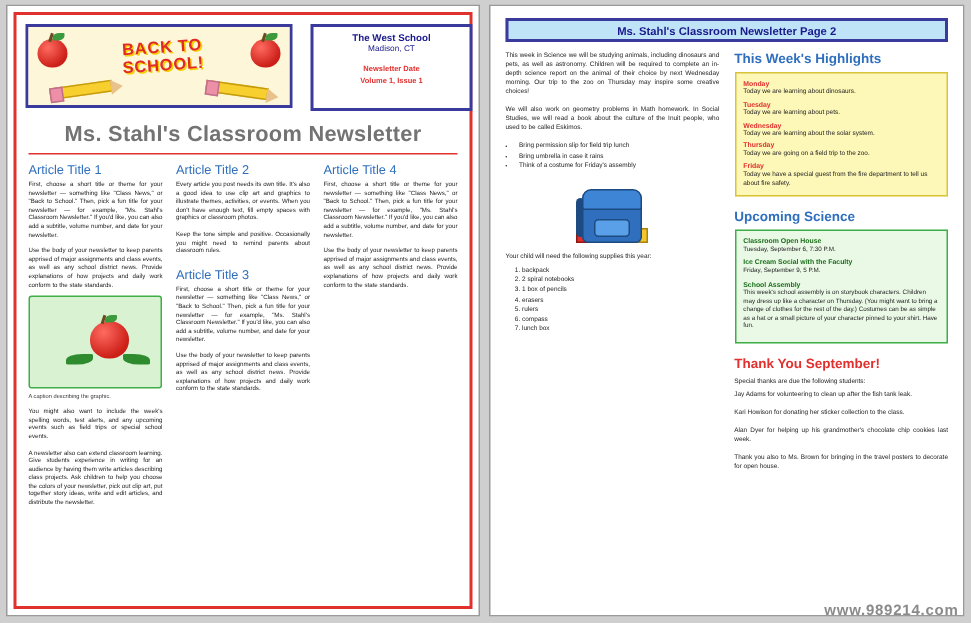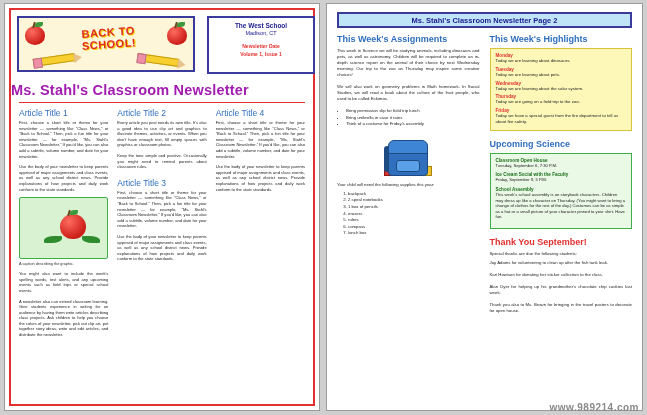--- a/index.html
+++ b/index.html
@@ -65,21 +65,21 @@
     position:absolute; left:196px; top:6px; width:108px; height:58px;
     border:2px solid #3a3a9c; background:#ffffff;
     text-align:center; padding-top:4px;
   }
   .school-name { font-size:6.5px; font-weight:bold; color:#1a1a8c; line-height:8px; }
   .school-addr { font-size:5.5px; color:#1a1a8c; line-height:7px; }
   .news-date { font-size:5px; color:#e0312f; font-weight:bold; margin-top:6px; line-height:7px;}
 
   .p1-title {
     position:absolute; left:0; right:0; top:72px;
-    color:#a21caf; font-weight:bold;
+    text-align:center; color:#737373; font-weight:bold;
     font-size:14.5px; letter-spacing:0.2px;
   }
   .rule {
     position:absolute; left:8px; right:8px; top:92px; height:1px; background:#e0312f;
   }
   .cols {
     position:absolute; left:8px; right:8px; top:98px; bottom:6px;
     display:flex; gap:9px;
   }
   .col { width:33.33%; position:relative; }
@@ -223,21 +223,20 @@
 </div>
 
 <div class="sheet" id="page2">
   <div class="p2-inner">
 
     <div class="p2-head">Ms. Stahl's Classroom Newsletter    Page 2</div>
 
     <div class="p2-body">
 
       <div class="p2-col">
-        <div class="h2">This Week's Assignments</div>
         <p class="p2-t">This week in Science we will be studying animals, including dinosaurs and pets, as well as astronomy. Children will be required to complete an in-depth science report on the animal of their choice by next Wednesday morning. Our trip to the zoo on Thursday may inspire some creative choices!</p>
         <p class="p2-t">We will also work on geometry problems in Math homework. In Social Studies, we will read a book about the culture of the Inuit people, who used to be called Eskimos.</p>
 
         <ul class="bul">
           <li>Bring permission slip for field trip lunch</li>
           <li>Bring umbrella in case it rains</li>
           <li>Think of a costume for Friday's assembly</li>
         </ul>
 
         <div class="backpack">

